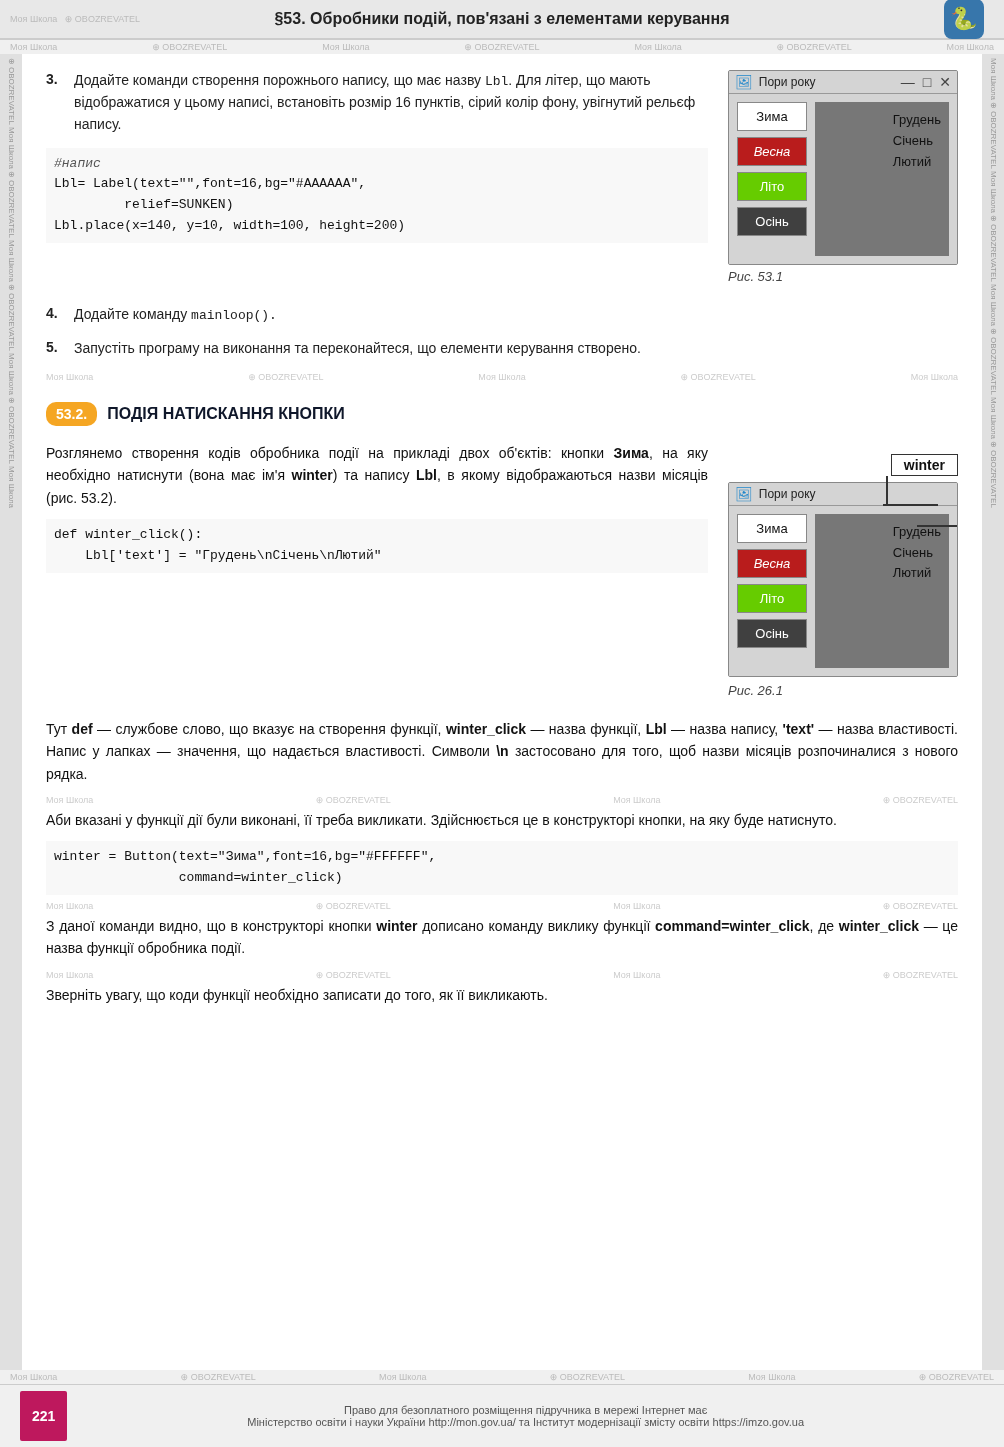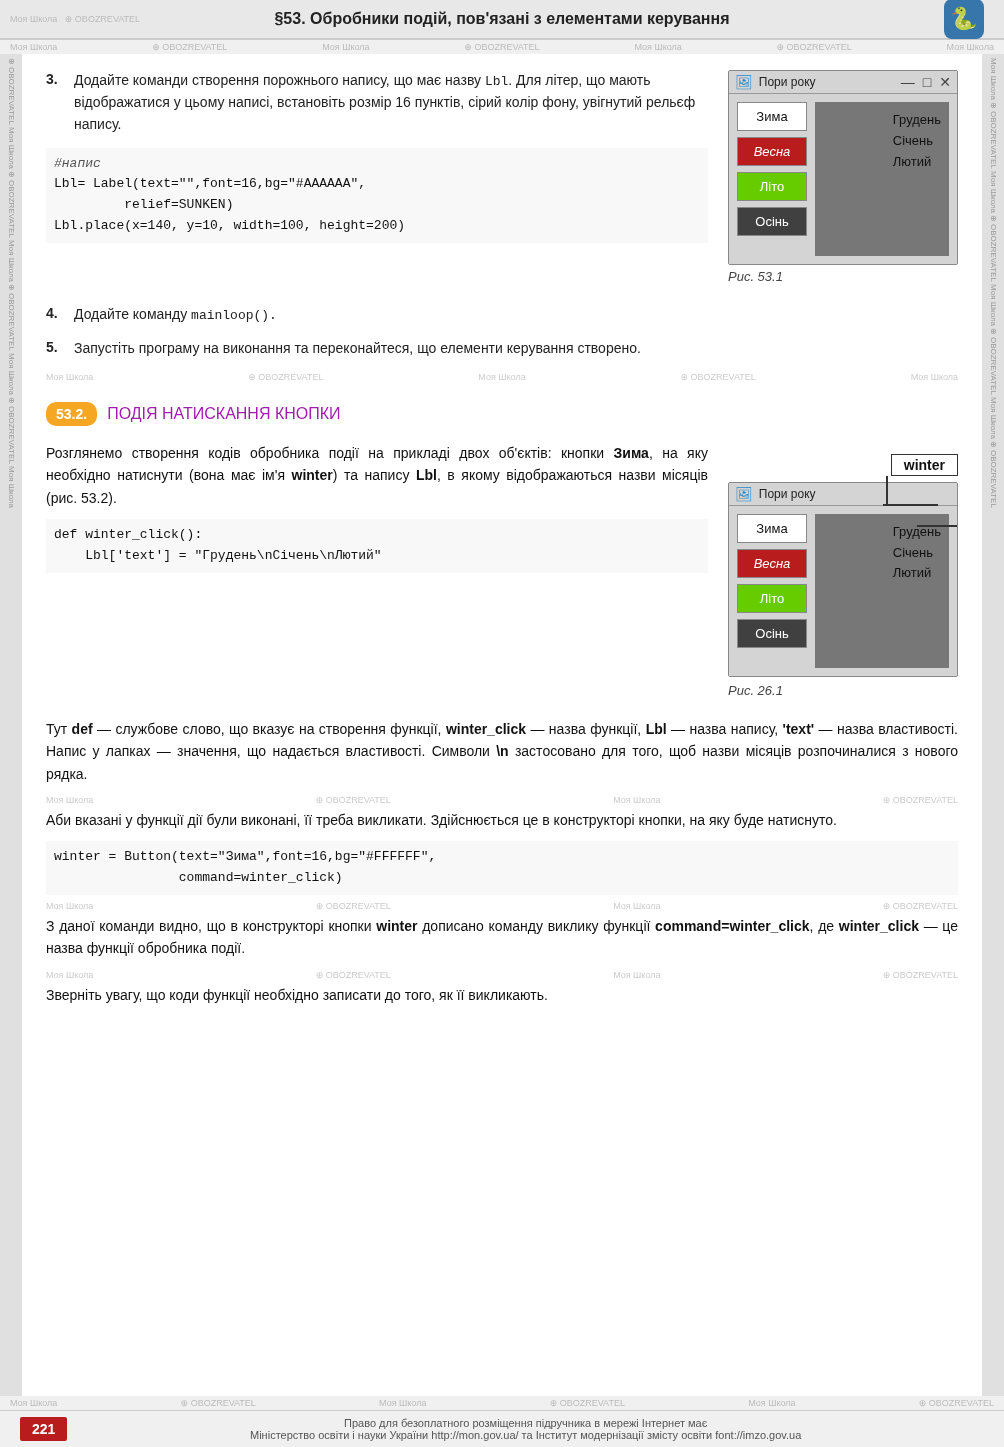--- a/index.html
+++ b/index.html
@@ -264,23 +264,23 @@
     }
     .section-badge {
       background: #f5a623;
       color: #fff;
       font-weight: bold;
       font-size: 14px;
       padding: 4px 10px;
       border-radius: 10px;
     }
     .section-title {
-      font-weight: normal;
+      font-weight: bold;
       font-size: 16px;
-      color: #a21caf;
+      color: #0f172a;
       text-transform: uppercase;
     }
 
     
     .body-para {
       font-size: 14px;
       color: #111;
       line-height: 1.6;
       margin-bottom: 10px;
       text-align: justify;
@@ -290,25 +290,25 @@
     
     .page-footer {
       background: #f0f0f0;
       border-top: 1px solid #ccc;
       padding: 6px 20px;
       display: flex;
       align-items: center;
       justify-content: space-between;
     }
     .page-number {
-      background: #b91c1c;
+      background: #be185d;
       color: #fff;
       font-weight: bold;
       font-size: 14px;
-      padding: 4px 12px;
+      padding: 17px 12px;
       border-radius: 2px;
     }
     .copyright-text {
       font-size: 11px;
       color: #555;
       text-align: center;
       flex: 1;
     }
 
     
@@ -540,17 +540,17 @@
     <span>Моя Школа</span>
     <span>⊕ OBOZREVATEL</span>
     <span>Моя Школа</span>
     <span>⊕ OBOZREVATEL</span>
   </div>
 
   <div class="page-footer">
     <div class="page-number">221</div>
     <div class="copyright-text">
       <div>Право для безоплатного розміщення підручника в мережі Інтернет має</div>
-      <div>Міністерство освіти і науки України http://mon.gov.ua/ та Інститут модернізації змісту освіти font://imzo.gov.ua</div>
+      <div>Міністерство освіти і науки України http://mon.gov.ua/ та Інститут модернізації змісту освіти https://imzo.gov.ua</div>
     </div>
   </div>
 
 </div>
 
 </body></html>

